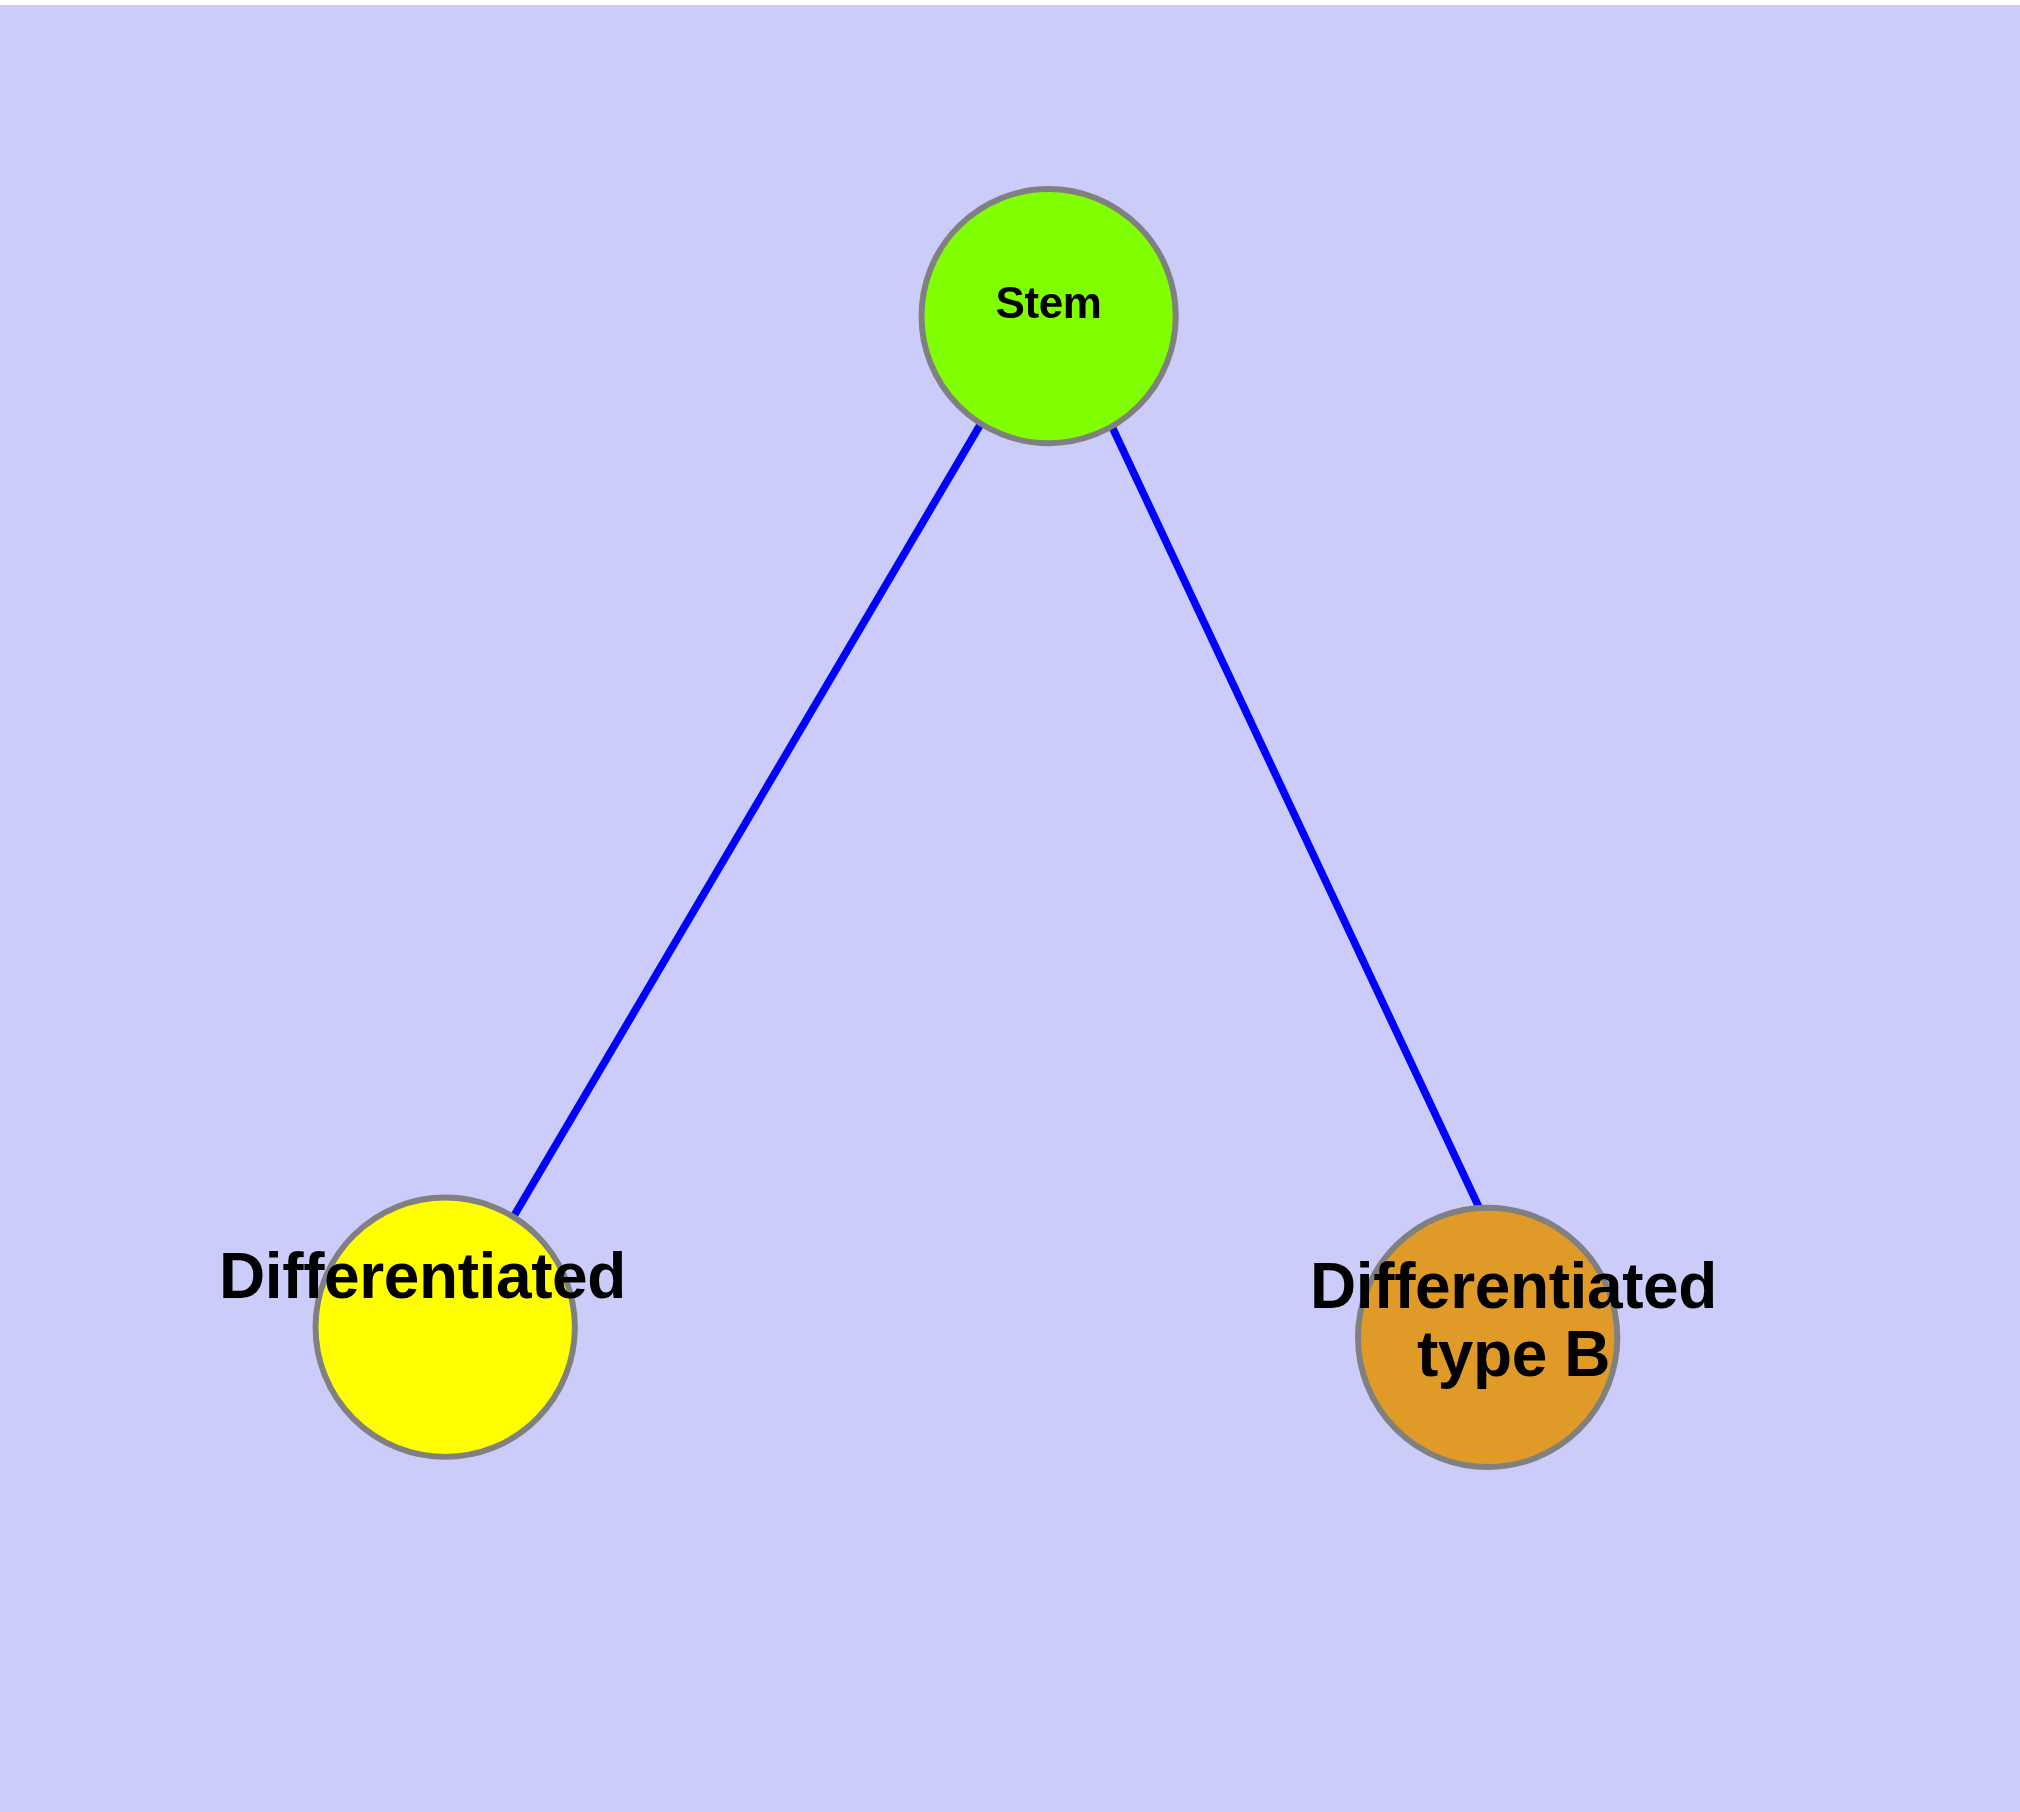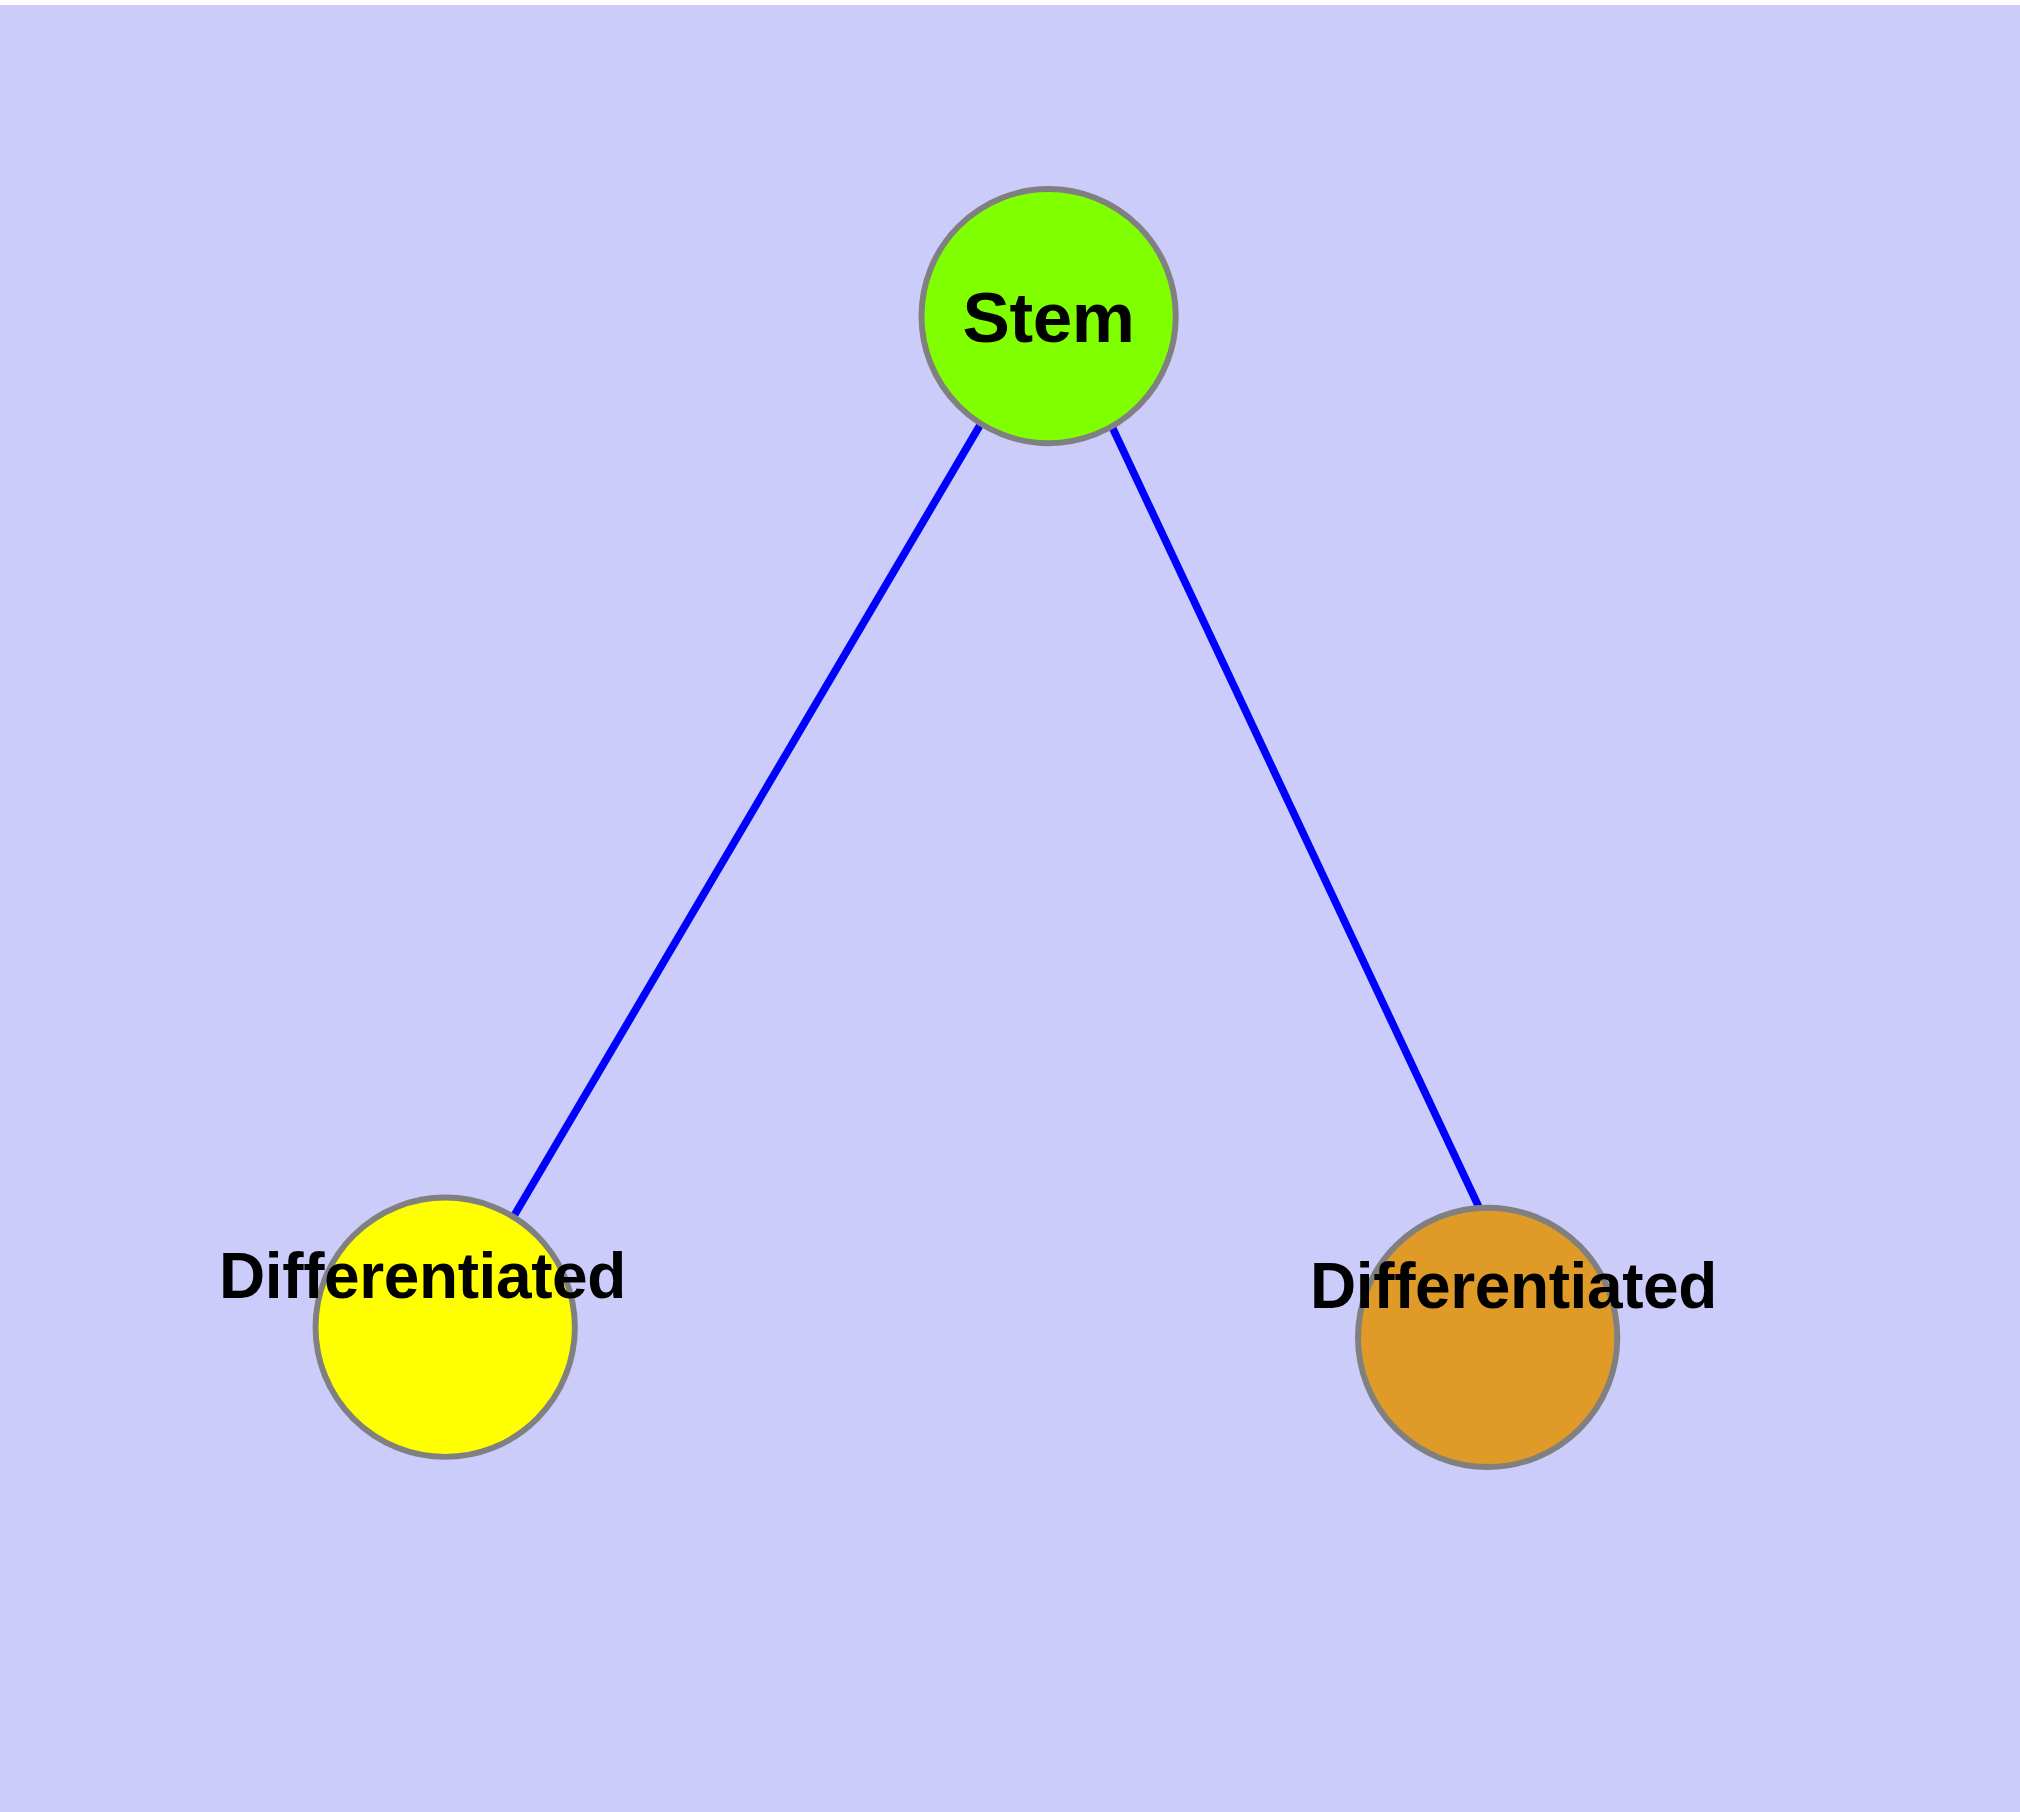--- a/index.html
+++ b/index.html
@@ -38,21 +38,21 @@
     text-align: center;
     color: #000000;
     font-weight: bold;
     font-family: "Liberation Sans", sans-serif;
     line-height: 1.06;
     white-space: nowrap;
     letter-spacing: -0.4px;
     pointer-events: none;
   }
   #label-stem {
-    font-size: 71px;
+    font-size: 44px;
     left: 794px;
     top: 280px;
     width: 509px;
   }
   #label-type-a {
     font-size: 64px;
     left: 168px;
     top: 1243px;
     width: 509px;
   }
@@ -89,16 +89,17 @@
   <div class="node-label" id="label-stem">
     <span class="label-line">Stem</span>
   </div>
 
   <div class="node-label" id="label-type-a">
     <span class="label-line">Differentiated</span>
   </div>
 
   <div class="node-label" id="label-type-b">
     <span class="label-line">Differentiated</span>
+    <span class="label-line">type B</span>
   </div>
 
 </div>
 
 
 </body></html>

